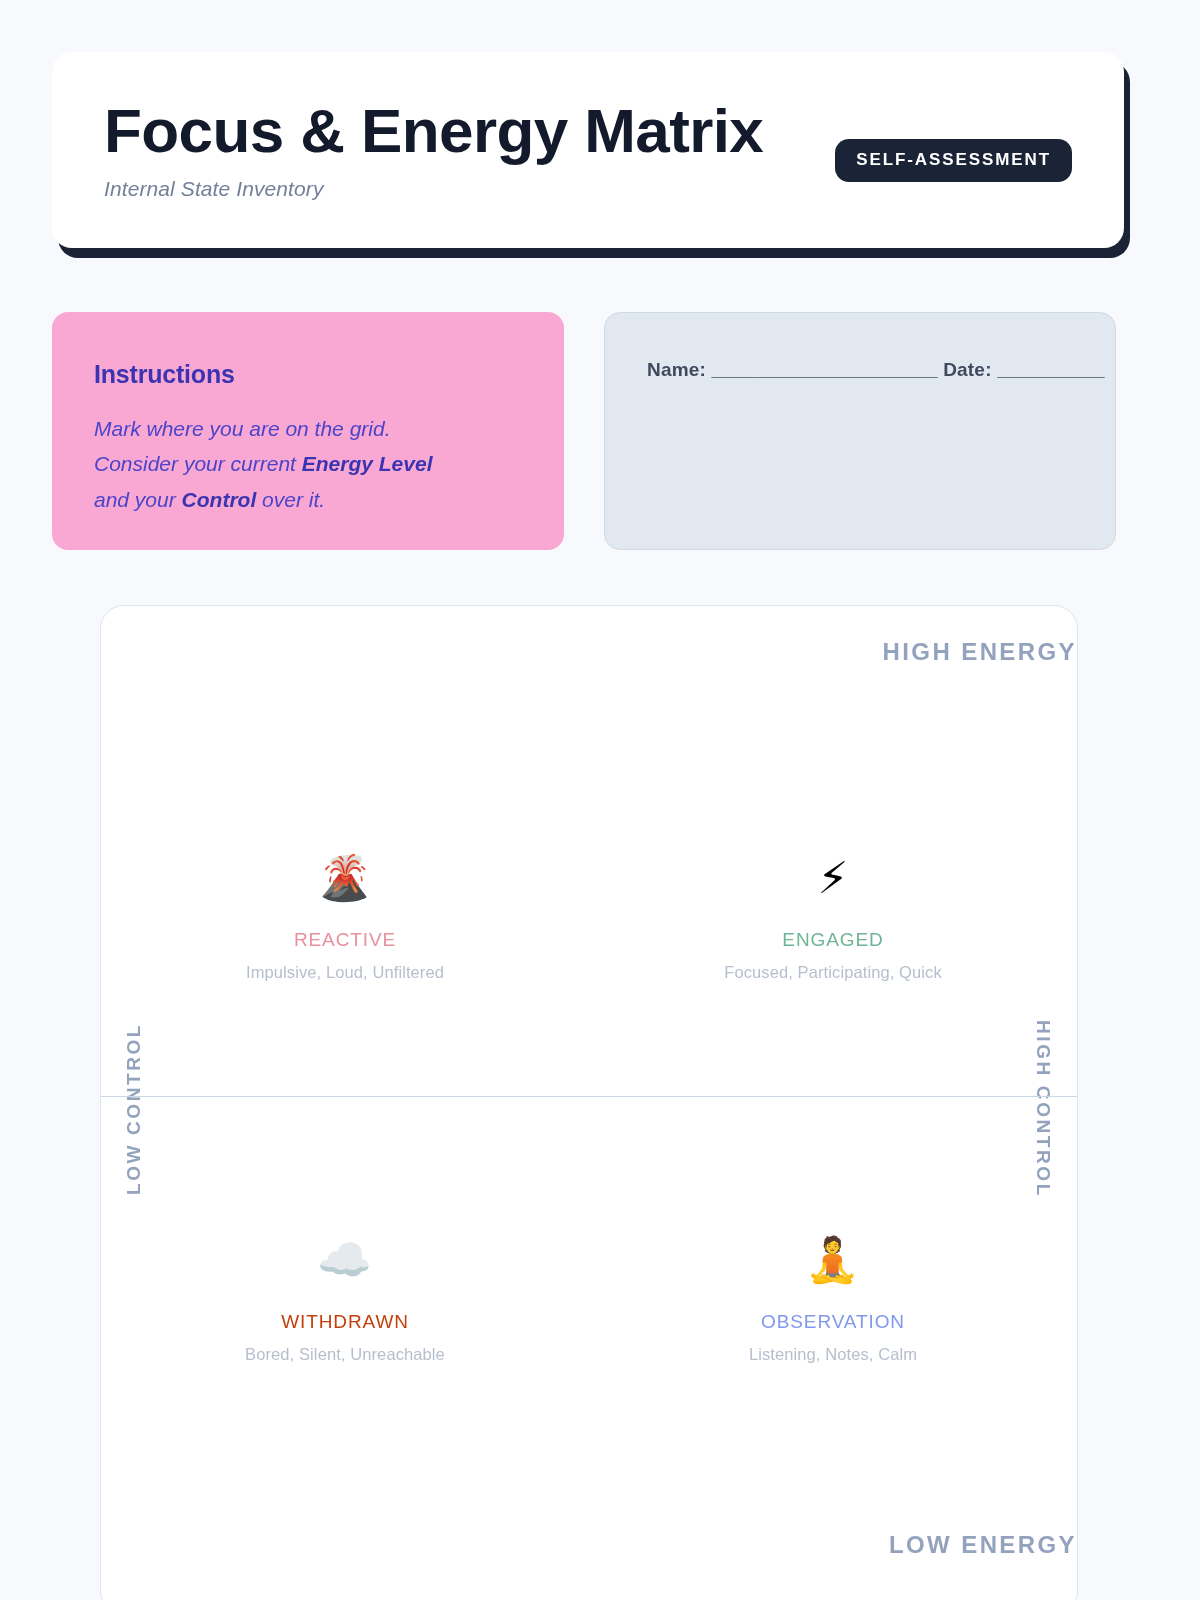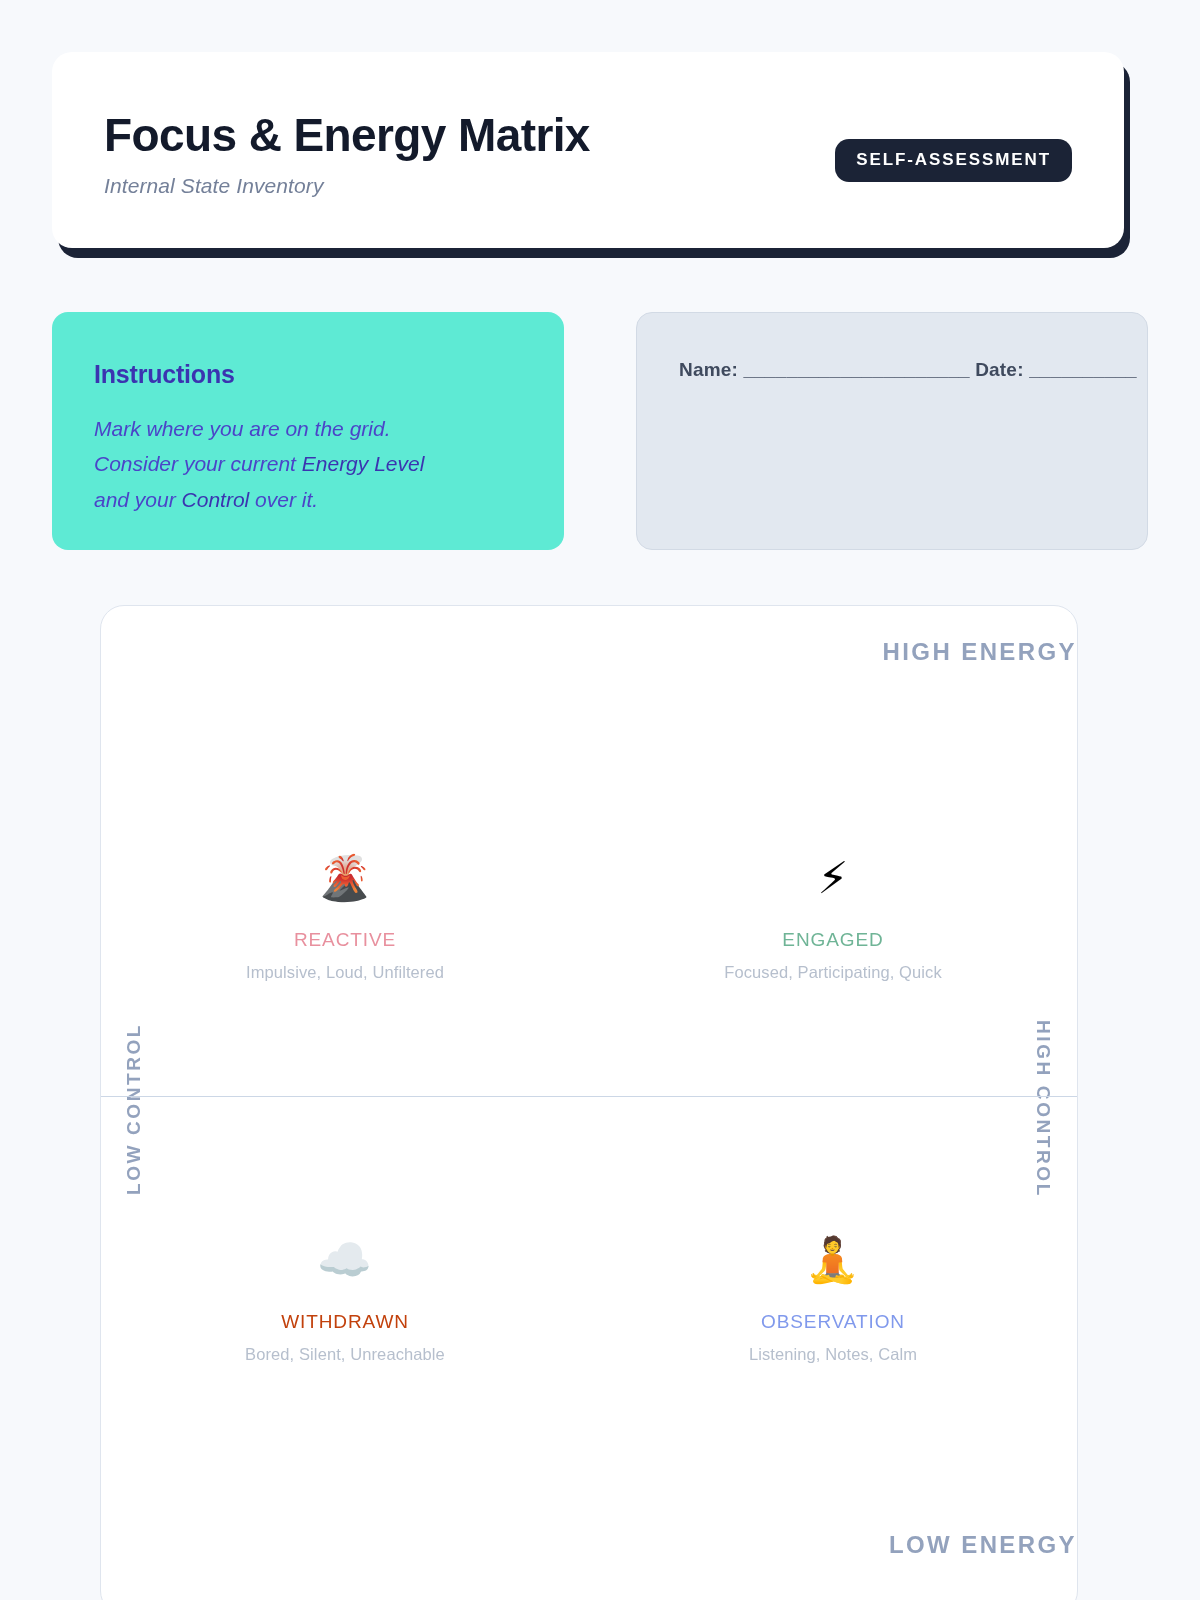--- a/index.html
+++ b/index.html
@@ -30,26 +30,25 @@
     top: 52px;
     width: 1072px;
     height: 196px;
     background: #ffffff;
     border-radius: 20px;
     box-shadow: 6px 10px 0 0 #1b2336;
     padding: 44px 52px 0 52px;
   }
 
   .header-title {
-    font-size: 46px;
+    font-size: 62px;
     font-weight: 700;
     color: #131a2b;
     letter-spacing: -0.6px;
     line-height: 1.12;
-    margin-top: 14px;
   }
 
   .header-subtitle {
     margin-top: 12px;
     font-size: 21px;
     font-weight: 400;
     color: #748099;
     letter-spacing: 0.1px;
     font-style: italic;
   }
@@ -88,29 +87,29 @@
   }
 
   .instructions-body {
     margin-top: 22px;
     font-size: 21px;
     font-style: italic;
     color: #4b44c8;
     line-height: 1.68;
   }
   .instructions-body b {
-    font-weight: 400;
+    font-weight: 700;
     font-style: italic;
     color: #3b34b0;
   }
 
   
   .namedate-panel {
     position: absolute;
-    left: 636px;
+    left: 604px;
     top: 312px;
     width: 512px;
     height: 238px;
     background: #e2e8f0;
     border-radius: 16px;
     border: 1px solid #d2dae5;
     padding: 46px 8px 0 42px;
   }
 
   .namedate-line {
@@ -238,21 +237,21 @@
 <body>
 
 <div class="page">
 
   <div class="header-card">
     <h1 class="header-title">Focus &amp; Energy Matrix</h1>
     <div class="header-subtitle">Internal State Inventory</div>
     <div class="badge" style="background: rgb(27, 35, 54);">SELF-ASSESSMENT</div>
   </div>
 
-  <div class="instructions-panel" style="background: #5eead4;">
+  <div class="instructions-panel" style="background: #f9a8d4;">
     <div class="instructions-title">Instructions</div>
     <div class="instructions-body">
       <span>Mark where you are on the grid.</span><br>
       <span>Consider your current </span><b>Energy Level</b><br>
       <span>and your </span><b>Control</b><span> over it.</span>
     </div>
   </div>
 
   <div class="namedate-panel" style="background: rgb(226, 232, 240);">
     <div class="namedate-line">

